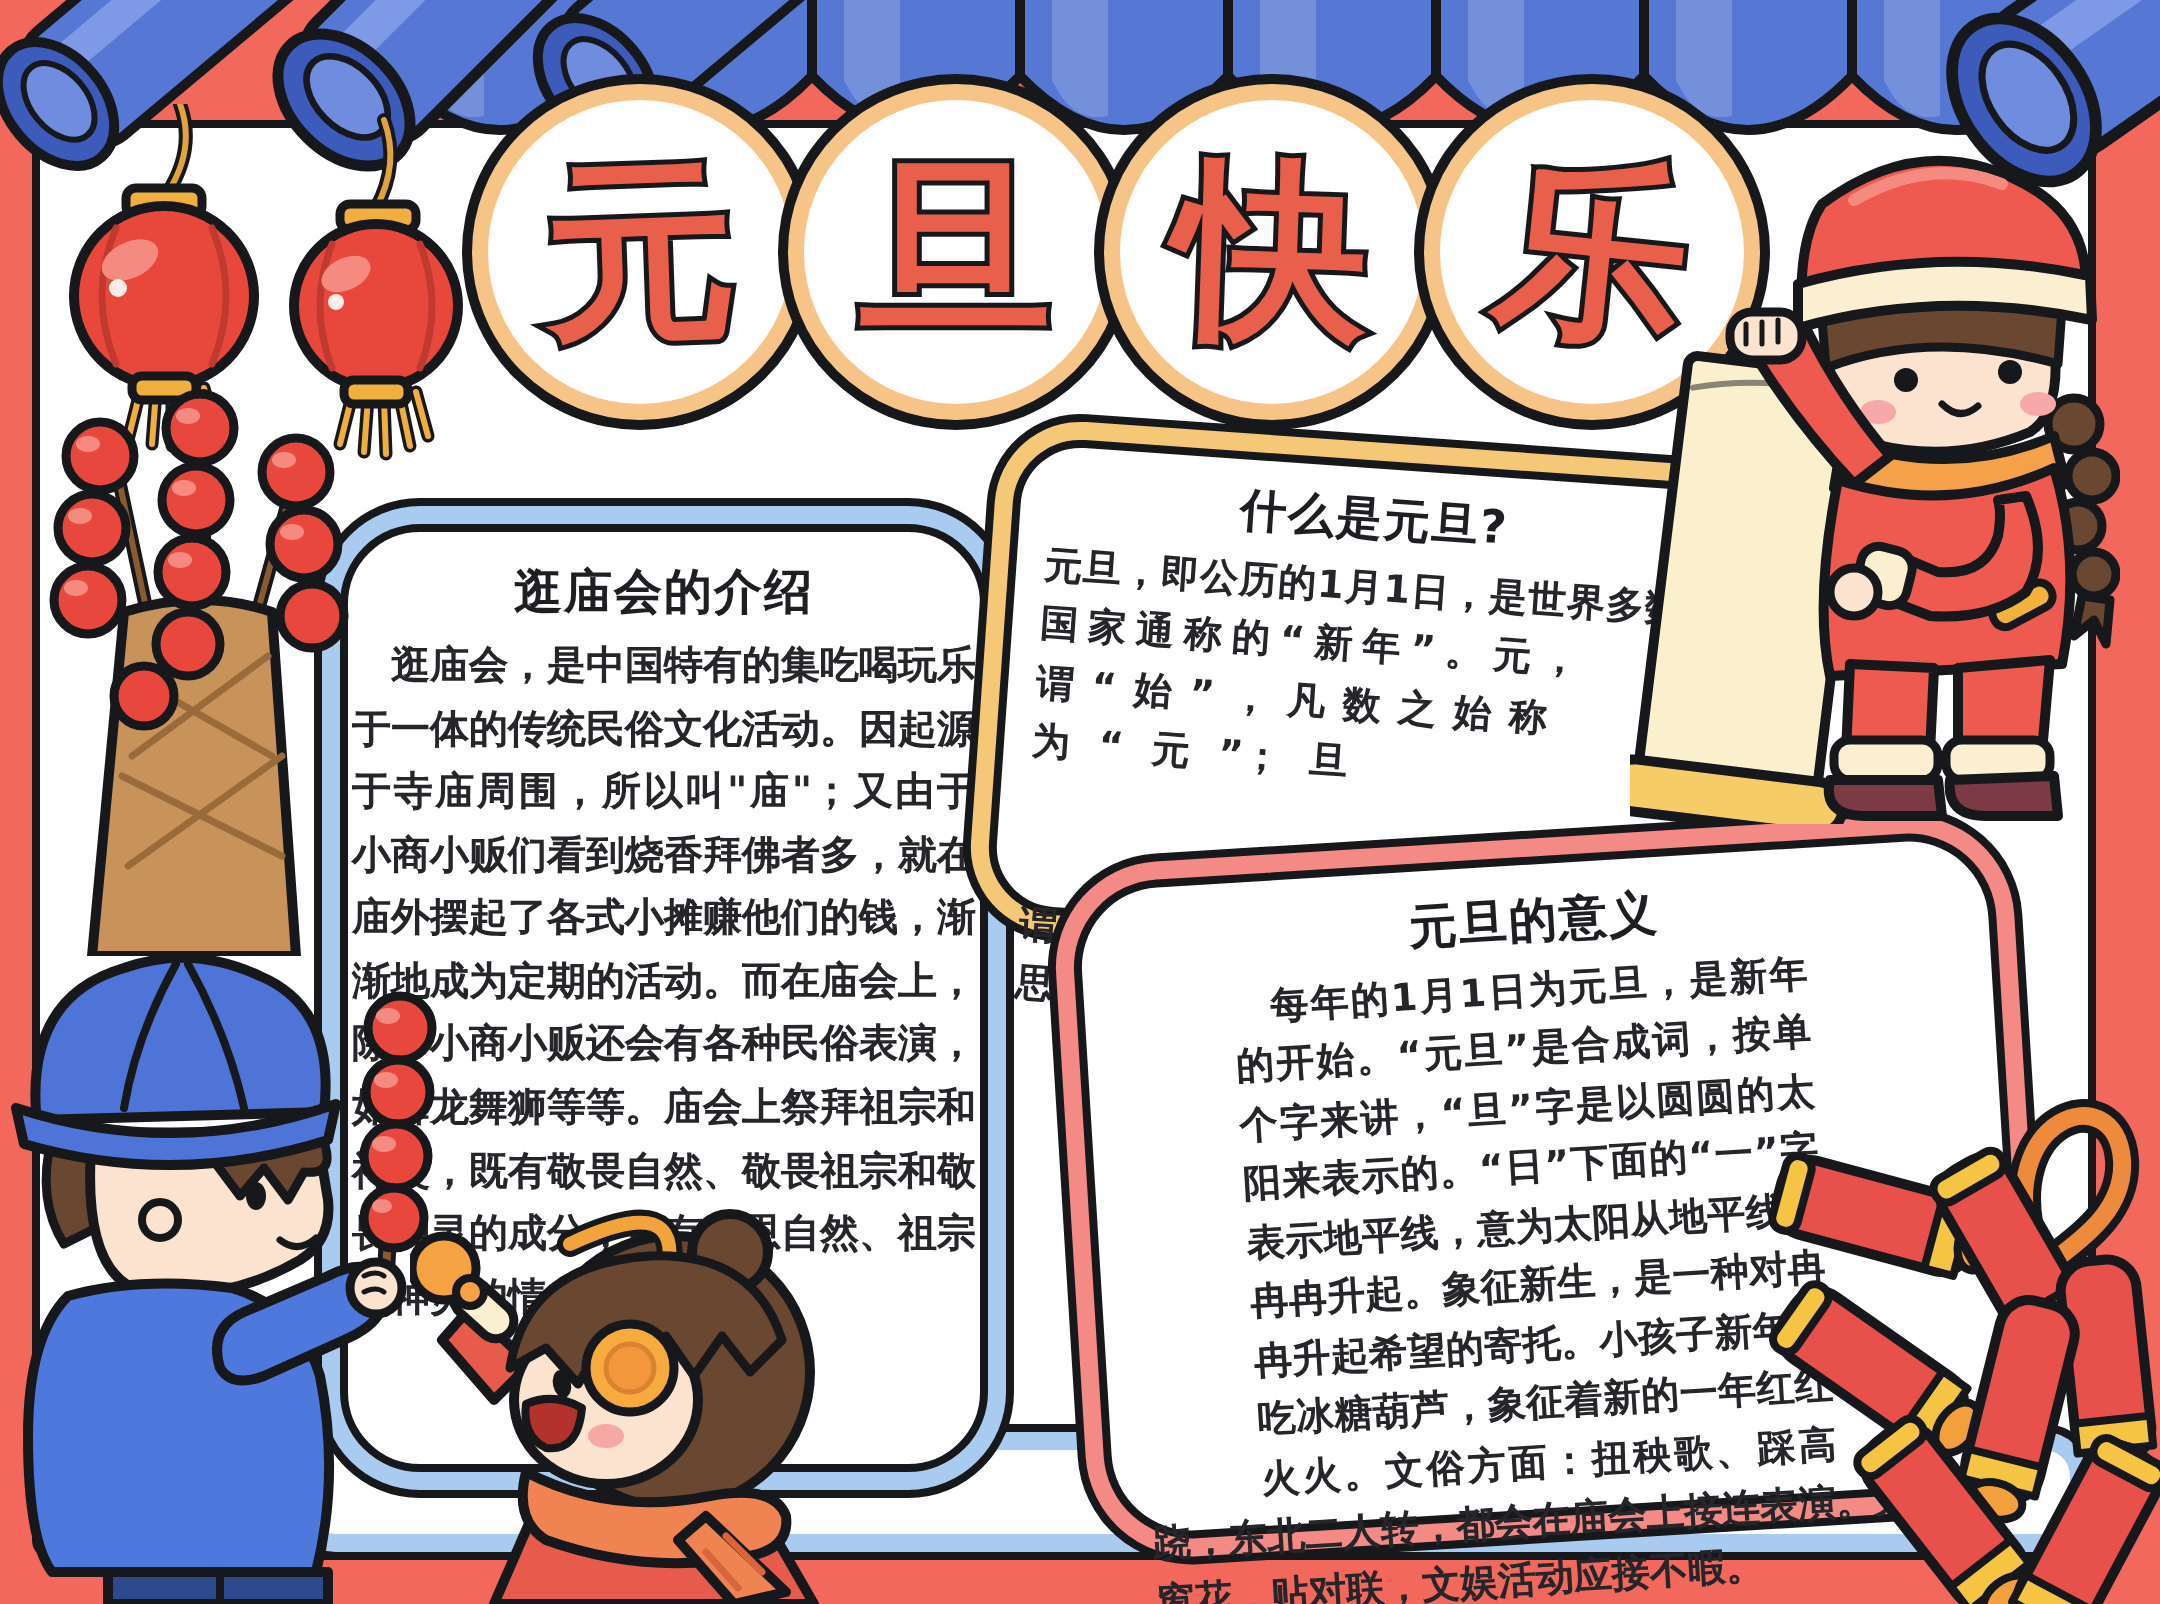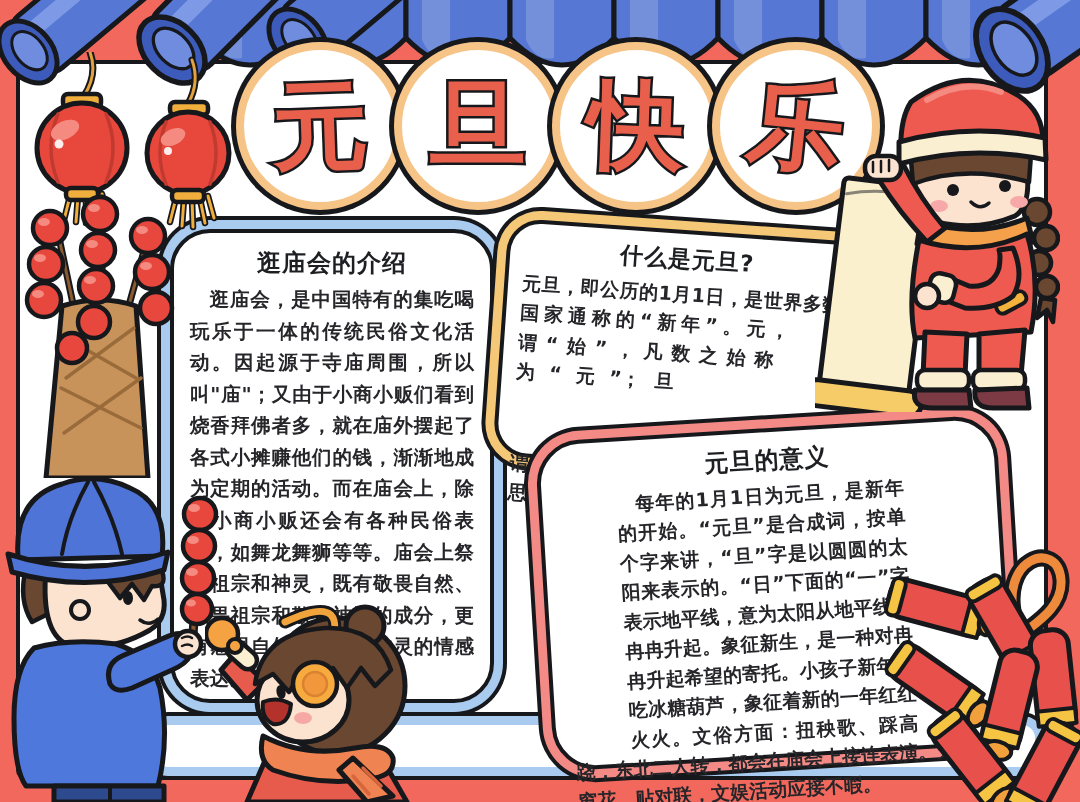--- a/index.html
+++ b/index.html
@@ -6,22 +6,22 @@
   .canvas{position:relative;width:1080px;height:802px;background:#F2685C;overflow:hidden;
           font-family:"DejaVu Sans",sans-serif;}
   .page{position:absolute;left:16px;top:60px;width:1032px;height:720px;background:#fff;
         border:4px solid #17181C;border-radius:10px;box-sizing:border-box;z-index:1;}
   .strip{position:absolute;left:142px;top:712px;width:906px;height:68px;background:#fff;
          border:4px solid #17181C;border-radius:26px;box-sizing:border-box;
          box-shadow:inset 0 0 0 9px #A9CBF0;z-index:2;}
   .box{position:absolute;background:#fff;border:4px solid #17181C;box-sizing:border-box;}
   .box h2{margin:0 0 5px;text-align:center;font-size:24px;font-weight:800;color:#1E1F23;letter-spacing:1px;}
   .box p{margin:0;font-size:20px;line-height:1.6;font-weight:600;color:#26262A;text-align:justify;}
-  .box-blue{left:170px;top:229px;width:324px;height:474px;border-radius:40px;
-            box-shadow:0 0 0 9px #A9CBF0,0 0 0 13px #17181C;z-index:3;padding:14px 16px;}
+  .box-blue{left:170px;top:262px;width:324px;height:474px;border-radius:40px;
+            box-shadow:0 0 0 9px #A9CBF0,0 0 0 13px #17181C;z-index:3;padding:14px 2px;}
   .box-blue p{text-indent:1em;font-size:19.5px;line-height:1.62;}
   .box-yellow{left:500px;top:230px;width:362px;height:238px;border-radius:34px;
             box-shadow:0 0 0 9px #F5C878,0 0 0 13px #17181C;z-index:4;padding:10px 14px;
             transform:rotate(4deg);}
   .box-yellow h2{font-size:23px;}
   .box-yellow p{font-size:19px;line-height:1.55;}
   .box-pink{left:544px;top:428px;width:462px;height:330px;border-radius:44px;
             box-shadow:0 0 0 9px #F48A85,0 0 0 13px #17181C;z-index:5;padding:12px 18px;
             transform:rotate(-3.5deg);}
   .box-pink h2{font-size:24px;}

